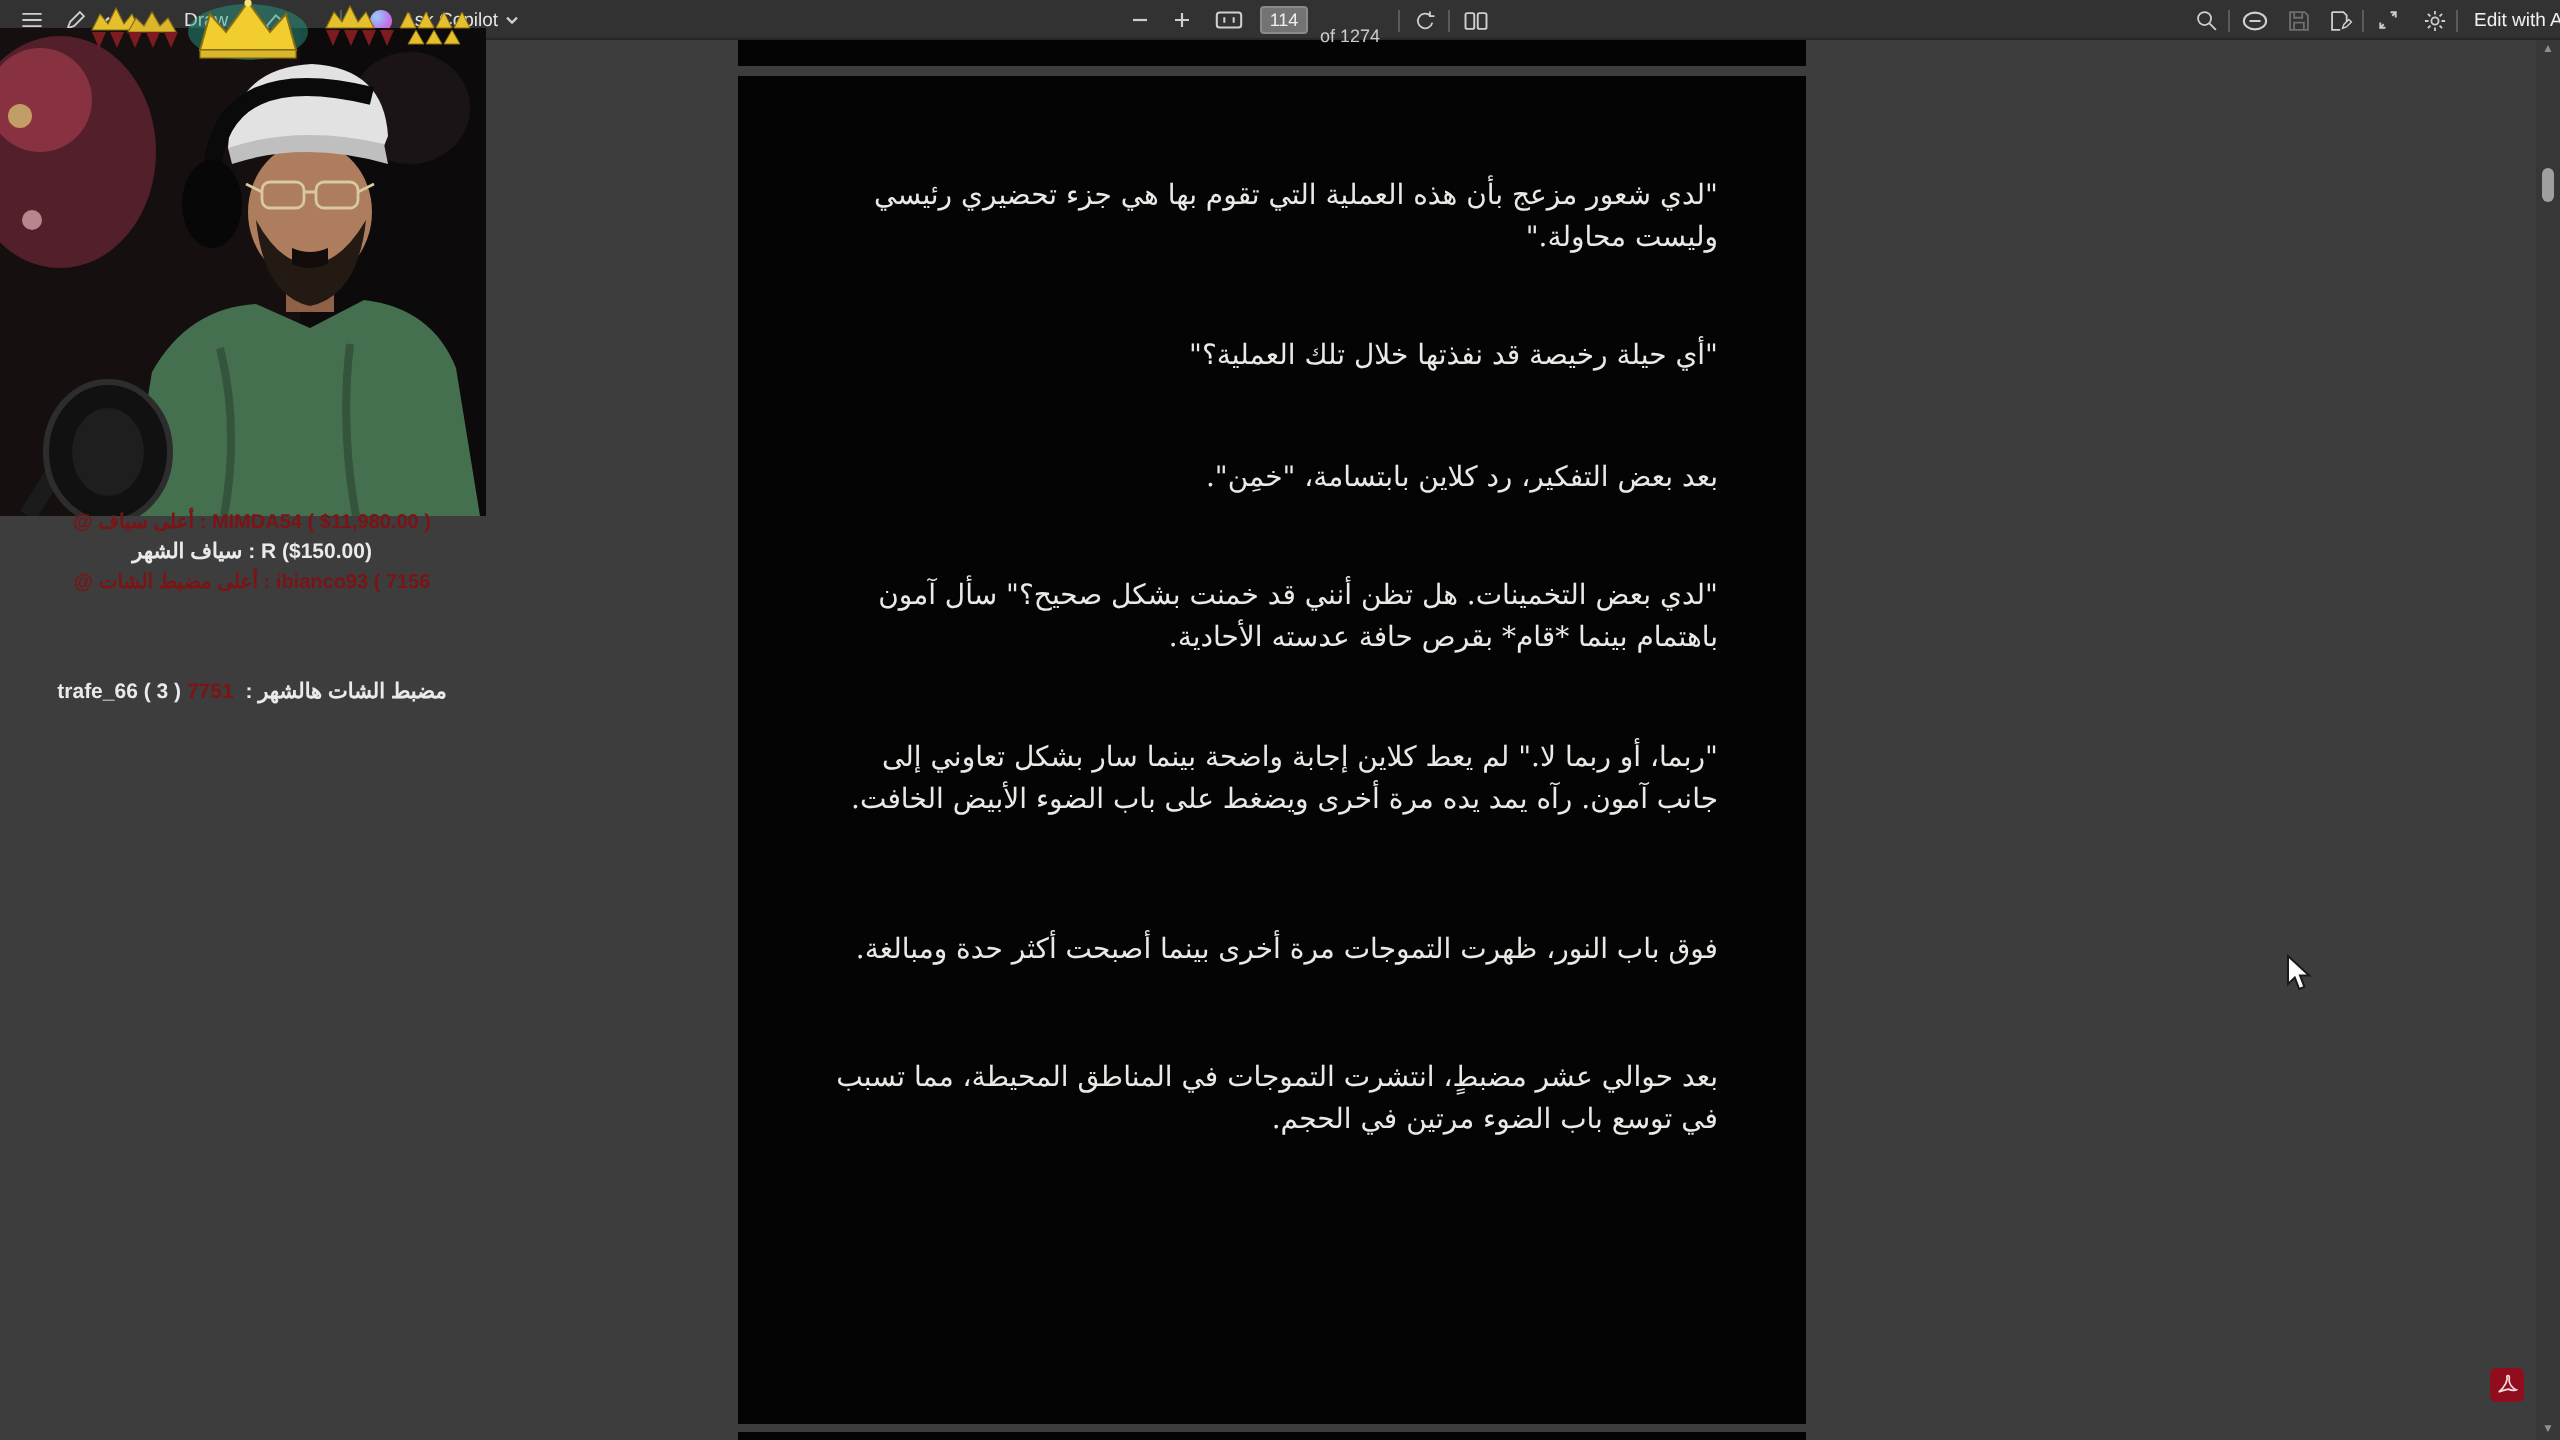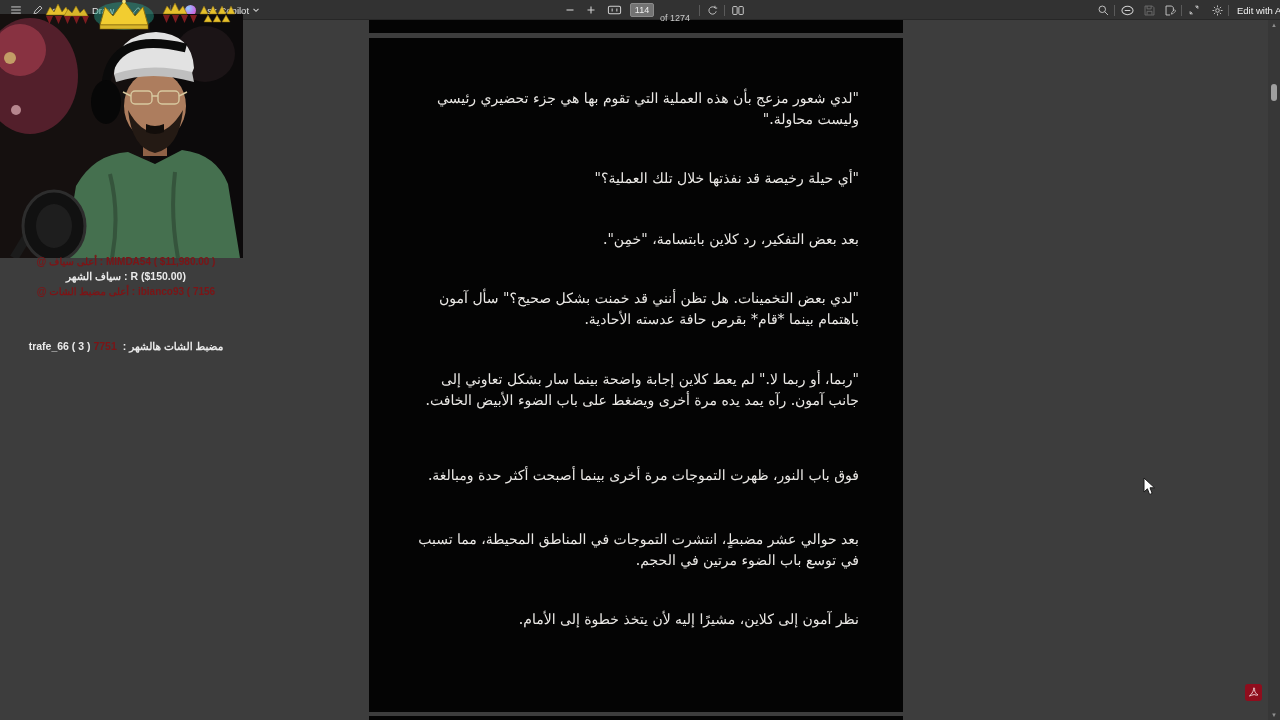--- a/index.html
+++ b/index.html
@@ -226,21 +226,20 @@
   <div class="prev-page-strip"></div>
 
   <div class="pdf-page">
     <p class="para" style="top:50px;">"لدي شعور مزعج بأن هذه العملية التي تقوم بها هي جزء تحضيري رئيسي وليست محاولة."</p>
     <p class="para" style="top:130px;">"أي حيلة رخيصة قد نفذتها خلال تلك العملية؟"</p>
     <p class="para" style="top:191px;">بعد بعض التفكير، رد كلاين بابتسامة، "خمِن".</p>
     <p class="para" style="top:250px;">"لدي بعض التخمينات. هل تظن أنني قد خمنت بشكل صحيح؟" سأل آمون باهتمام بينما *قام* بقرص حافة عدسته الأحادية.</p>
     <p class="para" style="top:331px;">"ربما، أو ربما لا." لم يعط كلاين إجابة واضحة بينما سار بشكل تعاوني إلى جانب آمون. رآه يمد يده مرة أخرى ويضغط على باب الضوء الأبيض الخافت.</p>
     <p class="para" style="top:427px;">فوق باب النور، ظهرت التموجات مرة أخرى بينما أصبحت أكثر حدة ومبالغة.</p>
     <p class="para" style="top:491px;">بعد حوالي عشر مضبطٍ، انتشرت التموجات في المناطق المحيطة، مما تسبب في توسع باب الضوء مرتين في الحجم.</p>
-    <p class="para" style="top:571px;">نظر آمون إلى كلاين، مشيرًا إليه لأن يتخذ خطوة إلى الأمام.</p>
   </div>
 
   <div class="next-page-strip"></div>
 
   <div class="scrollbar">
     <div class="sb-arrow" style="top:0;">▲</div>
     <div class="sb-thumb"></div>
     <div class="sb-arrow" style="bottom:0;">▼</div>
   </div>
 

